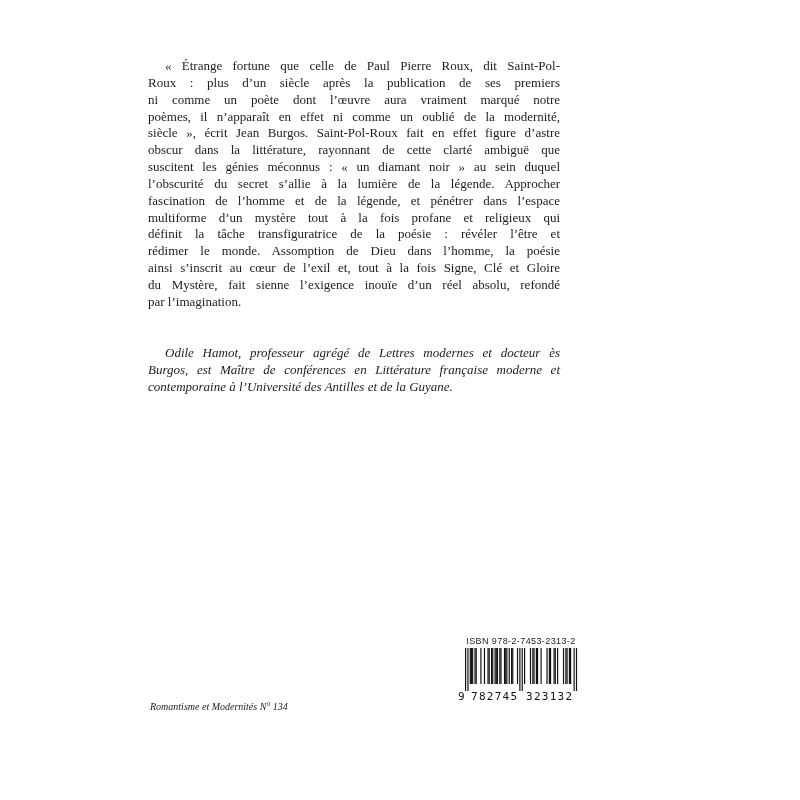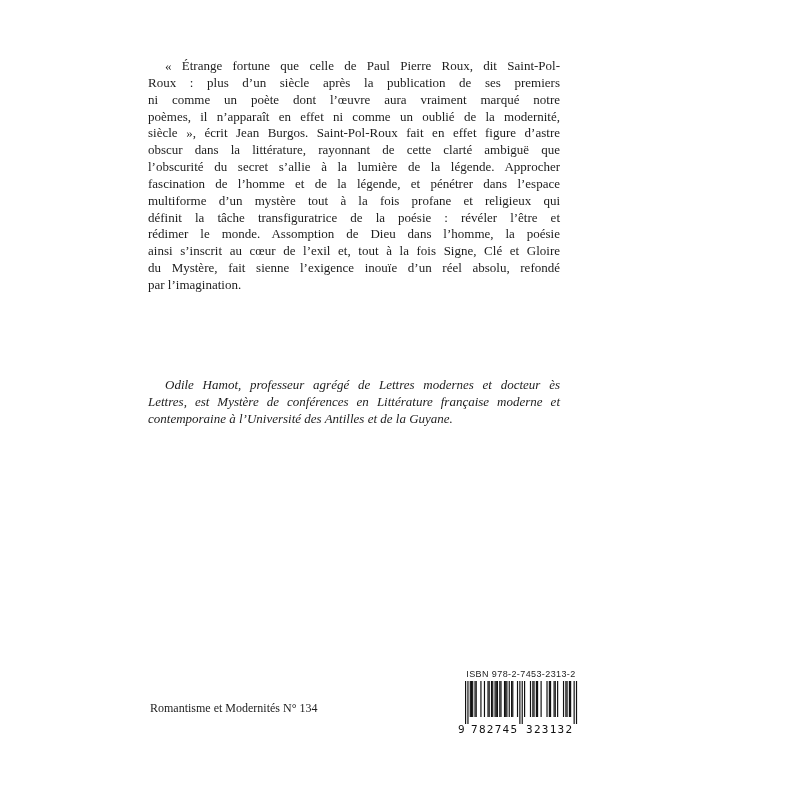--- a/index.html
+++ b/index.html
@@ -11,64 +11,65 @@
 
   .blurb{
     position:absolute;left:148px;top:58px;width:412px;
     font-size:13px;line-height:16.85px;
   }
   .t-line{text-align:justify;text-align-last:justify;}
   .t-last{text-align-last:left;font-family:Liberation Serif, serif;}
   .t-indent{text-indent:17px;}
 
   .bio{
-    position:absolute;left:148px;top:376px;width:412px;
+    position:absolute;left:148px;top:344px;width:412px;
     font-size:13px;line-height:17.2px;font-style:italic;
   }
 
   .series{
     position:absolute;left:150px;top:701px;
-    font-size:12px;white-space:nowrap;text-align:right;
+    font-size:10px;font-style:italic;white-space:nowrap;text-align:right;
   }
 
   .barcode-block{
-    position:absolute;left:458px;top:669px;width:126px;text-align:center;
+    position:absolute;left:458px;top:636px;width:126px;text-align:center;
   }
   .isbn-label{
     font-family:"Liberation Sans",sans-serif;
     font-size:9px;letter-spacing:.4px;color:#222222;
     white-space:nowrap;margin-bottom:2px;
   }
   .barcode-svg{display:block;margin:0 auto;}
 </style>
 </head>
 <body>
 
 <div class="cover">
 
   <div class="blurb">
     <div class="t-line t-indent">«&nbsp;Étrange fortune que celle de Paul Pierre Roux, dit Saint-Pol-</div>
     <div class="t-line">Roux&nbsp;: plus d’un siècle après la publication de ses premiers</div>
     <div class="t-line">ni comme un poète dont l’œuvre aura vraiment marqué notre</div>
     <div class="t-line">poèmes, il n’apparaît en effet ni comme un oublié de la modernité,</div>
     <div class="t-line">siècle&nbsp;», écrit Jean Burgos. Saint-Pol-Roux fait en effet figure d’astre</div>
     <div class="t-line">obscur dans la littérature, rayonnant de cette clarté ambiguë que</div>
+    <div class="t-line">suscitent les génies méconnus&nbsp;: «&nbsp;un diamant noir&nbsp;» au sein duquel</div>
     <div class="t-line">l’obscurité du secret s’allie à la lumière de la légende. Approcher</div>
     <div class="t-line">fascination de l’homme et de la légende, et pénétrer dans l’espace</div>
     <div class="t-line">multiforme d’un mystère tout à la fois profane et religieux qui</div>
     <div class="t-line">définit la tâche transfiguratrice de la poésie&nbsp;: révéler l’être et</div>
     <div class="t-line">rédimer le monde. Assomption de Dieu dans l’homme, la poésie</div>
     <div class="t-line">ainsi s’inscrit au cœur de l’exil et, tout à la fois Signe, Clé et Gloire</div>
     <div class="t-line">du Mystère, fait sienne l’exigence inouïe d’un réel absolu, refondé</div>
     <div class="t-line t-last">par l’imagination.</div>
   </div>
 
   <div class="bio">
     <div class="t-line t-indent">Odile Hamot, professeur agrégé de Lettres modernes et docteur ès</div>
-    <div class="t-line">Lettres, est Mystère de conférences en Littérature française moderne et</div>
+    <div class="t-line">Burgos, est Maître de conférences en Littérature française moderne et</div>
     <div class="t-line t-last">contemporaine à l’Université des Antilles et de la Guyane.</div>
   </div>
 
   <div class="series">Romantisme et Modernités N° 134</div>
 
   <div class="barcode-block">
     <div class="isbn-label">ISBN 978-2-7453-2313-2</div>
     <svg id="barcode-svg" class="barcode-svg" width="126" height="54" viewBox="0 0 126 54">
         <rect x="7.00" y="0" width="1.18" height="43" fill="#111"></rect>
         <rect x="9.36" y="0" width="1.18" height="43" fill="#111"></rect>

